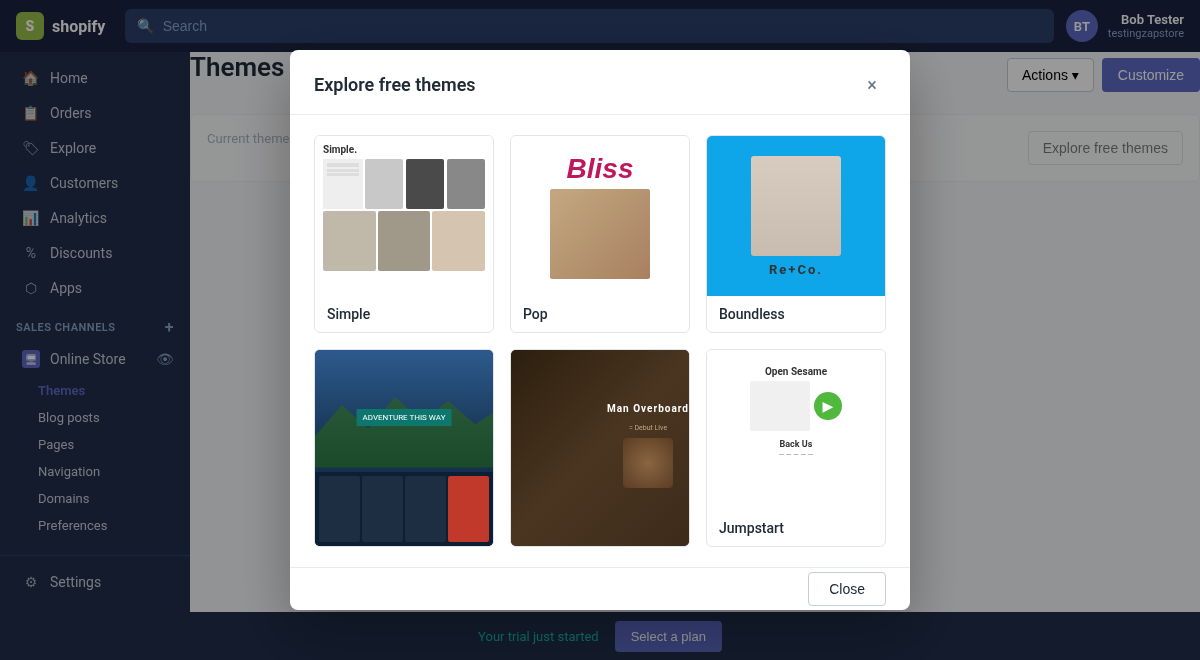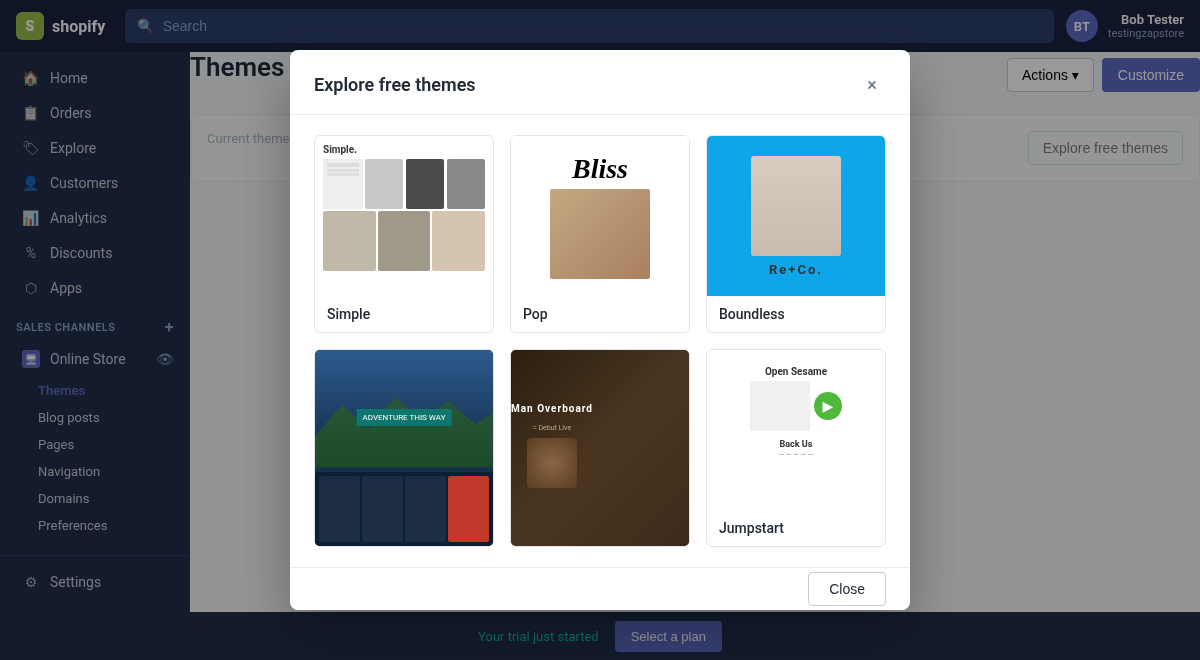--- a/index.html
+++ b/index.html
@@ -122,21 +122,21 @@
     .preview-venture {
       background: #1a1a2e; height: 100%; position: relative; overflow: hidden;
     }
     .preview-venture .v-bg { position: absolute; top: 0; left: 0; right: 0; bottom: 0; background: linear-gradient(180deg, #2d5a8e 0%, #1a3a5c 40%, #0d1f33 100%); }
     .preview-venture .v-mountains { position: absolute; bottom: 40%; left: 0; right: 0; height: 40%; background: linear-gradient(180deg, #2a5a3a 0%, #1a4a2a 100%); clip-path: polygon(0 60%, 15% 20%, 30% 50%, 45% 10%, 60% 40%, 75% 15%, 90% 45%, 100% 30%, 100% 100%, 0 100%); }
     .preview-venture .v-text { position: absolute; top: 30%; left: 50%; transform: translateX(-50%); color: #fff; font-size: 8px; font-weight: 400; text-transform: uppercase; white-space: nowrap; background: #0f766e; padding: 4px 6px; }
     .preview-venture .v-products { position: absolute; bottom: 0; left: 0; right: 0; height: 38%; background: #0d1f33; display: flex; gap: 2px; padding: 4px; }
     .preview-venture .v-prod { flex: 1; background: #1e2e42; border-radius: 2px; }
 
     .preview-debut {
-      background: #4c1d95; height: 100%; position: relative; overflow: hidden; display: flex; align-items: center; justify-content: flex-start;
+      background: #4c1d95; height: 100%; position: relative; overflow: hidden; display: flex; align-items: center; justify-content: flex-end;
     }
     .preview-debut .d-bg { position: absolute; top: 0; left: 0; right: 0; bottom: 0; background: linear-gradient(135deg, #2c1f0e 0%, #4a3520 50%, #3d2b1a 100%); }
     .preview-debut .d-text { position: relative; text-align: center; color: #fff; }
 
     
     .bottom-bar {
       background: #202e4a; height: 48px; display: flex; align-items: center; justify-content: center; gap: 16px; flex-shrink: 0;
     }
     .bottom-bar-text { color: #14b8a6; font-size: 13px; }
     .select-plan-btn {
@@ -303,21 +303,21 @@
               <div class="p-img" style="width:55px;height:60px;background:#d4c4b0;"></div>
             </div>
           </div>
           <div class="theme-info">
             <span class="theme-name">Simple</span>
           </div>
         </div>
 
         <div class="theme-card">
           <div class="theme-preview" style="background:#fff;display:flex;flex-direction:column;align-items:center;justify-content:center;">
-            <div style="font-family:Liberation Serif, serif;font-size:28px;color:#000000;font-style:italic;font-weight:700;">Bliss</div>
+            <div style="font-family:Liberation Sans, sans-serif;font-size:28px;color:#be185d;font-style:italic;font-weight:700;">Bliss</div>
             <div style="width:100px;height:90px;background:linear-gradient(180deg,#c4a882 0%,#a88060 100%);border-radius:3px;margin-top:4px;overflow:hidden;position:relative;">
               <div style="position:absolute;top:0;left:0;right:0;bottom:0;background:linear-gradient(135deg,#c4a882 0%,#a88060 100%);"></div>
             </div>
           </div>
           <div class="theme-info">
             <span class="theme-name">Pop</span>
           </div>
         </div>
 
         <div class="theme-card">

